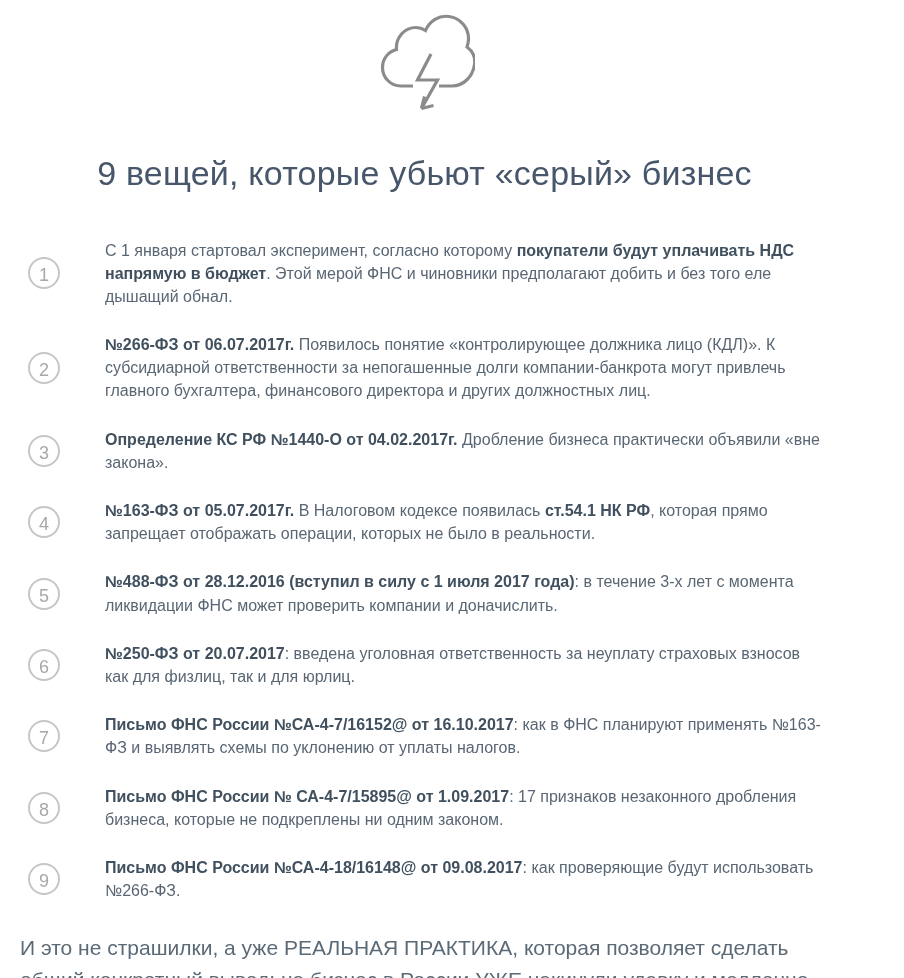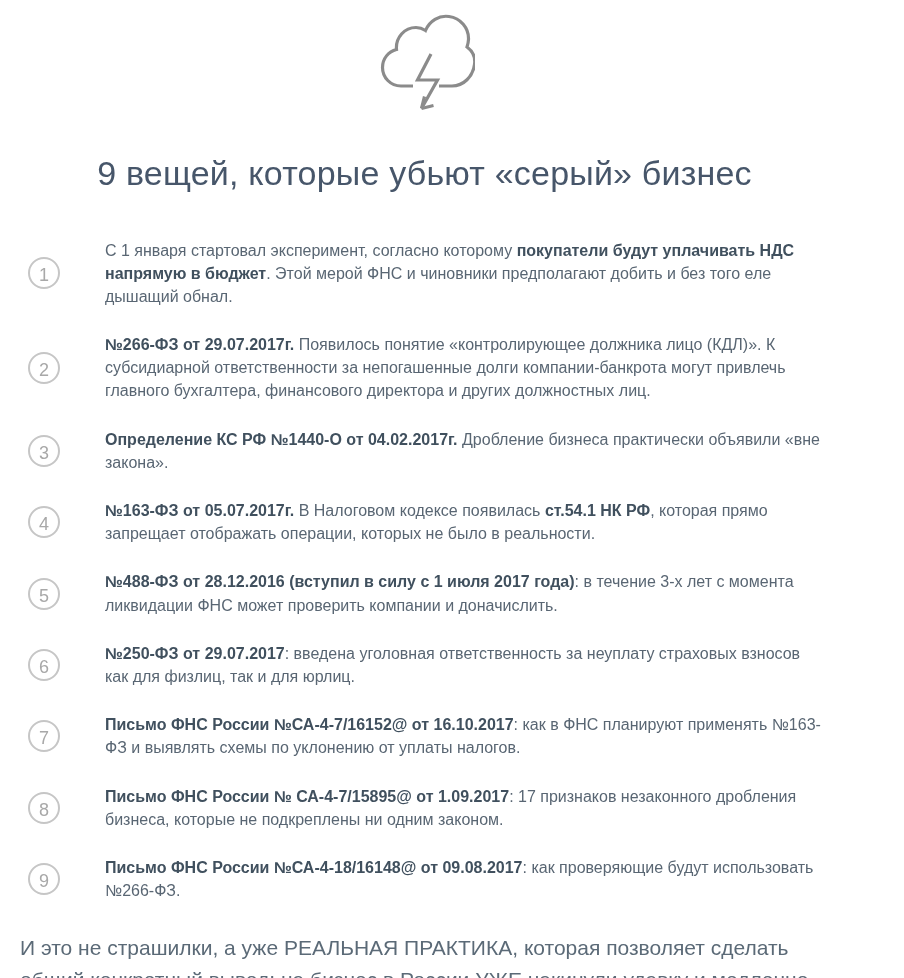--- a/index.html
+++ b/index.html
@@ -107,37 +107,37 @@
 
   <h1 class="page-title">9 вещей, которые убьют «серый» бизнес</h1>
 
   <div class="items">
     <div class="item-row">
       <div class="num-circle">1</div>
       <p class="item-text"><span>С 1 января стартовал эксперимент, согласно которому </span><b>покупатели будут уплачивать НДС напрямую в бюджет</b><span>. Этой мерой ФНС и чиновники предполагают добить и без того еле дышащий обнал.</span></p>
     </div>
     <div class="item-row">
       <div class="num-circle">2</div>
-      <p class="item-text"><b>№266-ФЗ от 29.07.2017г.</b><span> Появилось понятие «контролирующее должника лицо (КДЛ)». К субсидиарной ответственности за непогашенные долги компании-банкрота могут привлечь главного бухгалтера, финансового директора и других должностных лиц.</span></p>
+      <p class="item-text"><b>№266-ФЗ от 06.07.2017г.</b><span> Появилось понятие «контролирующее должника лицо (КДЛ)». К субсидиарной ответственности за непогашенные долги компании-банкрота могут привлечь главного бухгалтера, финансового директора и других должностных лиц.</span></p>
     </div>
     <div class="item-row">
       <div class="num-circle">3</div>
       <p class="item-text"><b>Определение КС РФ №1440-О от 04.02.2017г.</b><span> Дробление бизнеса практически объявили «вне закона».</span></p>
     </div>
     <div class="item-row">
       <div class="num-circle">4</div>
       <p class="item-text"><b>№163-ФЗ от 05.07.2017г.</b><span> В Налоговом кодексе появилась </span><b>ст.54.1 НК РФ</b><span>, которая прямо запрещает отображать операции, которых не было в реальности.</span></p>
     </div>
     <div class="item-row">
       <div class="num-circle">5</div>
       <p class="item-text"><b>№488-ФЗ от 28.12.2016 (вступил в силу с 1 июля 2017 года)</b><span>: в течение 3-х лет с момента ликвидации ФНС может проверить компании и доначислить.</span></p>
     </div>
     <div class="item-row">
       <div class="num-circle">6</div>
-      <p class="item-text"><b>№250-ФЗ от 29.07.2017</b><span>: введена уголовная ответственность за неуплату страховых взносов как для физлиц, так и для юрлиц.</span></p>
+      <p class="item-text"><b>№250-ФЗ от 20.07.2017</b><span>: введена уголовная ответственность за неуплату страховых взносов как для физлиц, так и для юрлиц.</span></p>
     </div>
     <div class="item-row">
       <div class="num-circle">7</div>
       <p class="item-text"><b>Письмо ФНС России №СА-4-7/16152@ от 16.10.2017</b><span>: как в ФНС планируют применять №163-ФЗ и выявлять схемы по уклонению от уплаты налогов.</span></p>
     </div>
     <div class="item-row">
       <div class="num-circle">8</div>
       <p class="item-text"><b>Письмо ФНС России № СА-4-7/15895@ от 1.09.2017</b><span>: 17 признаков незаконного дробления бизнеса, которые не подкреплены ни одним законом.</span></p>
     </div>
     <div class="item-row">

